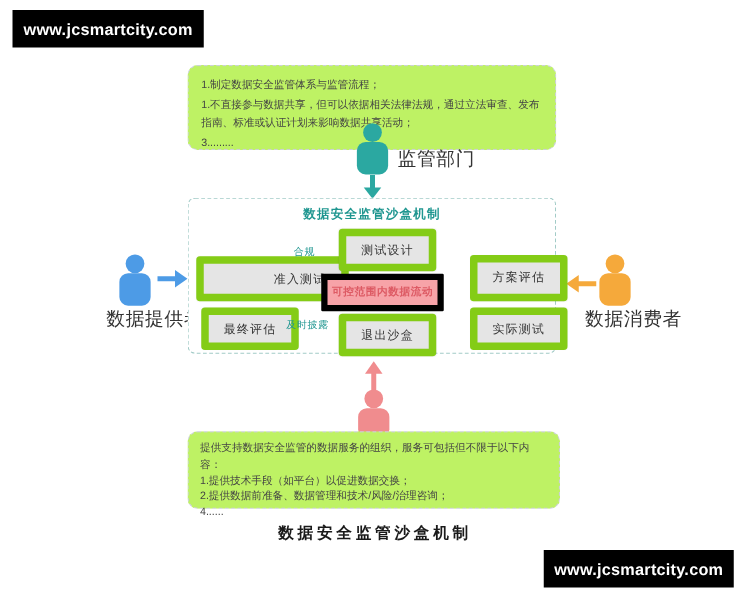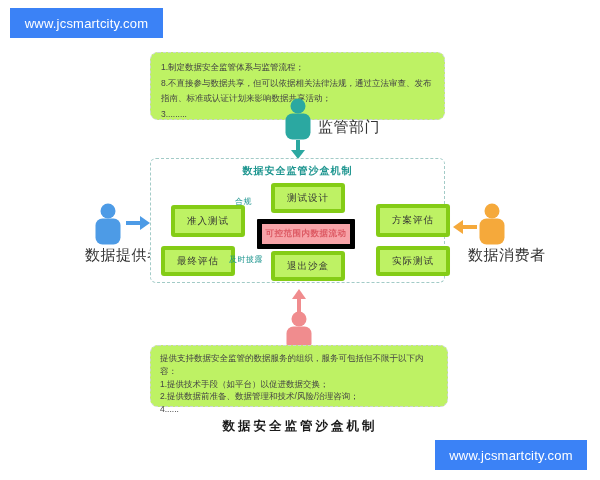--- a/index.html
+++ b/index.html
@@ -2,21 +2,21 @@
 <html><head>
 <meta charset="utf-8">
 <style>
   html,body{margin:0;padding:0;background:#fff;}
   .canvas{
     position:relative;width:600px;height:480px;background:#ffffff;overflow:hidden;
     font-family:"Liberation Sans","DejaVu Sans",sans-serif;color:#333;
   }
   
   .wm{
-    position:absolute;background:#3b82f6;color:#fff;font-weight:normal;
+    position:absolute;background:#000000;color:#fff;font-weight:bold;
     font-size:13px;display:flex;align-items:center;justify-content:center;
     letter-spacing:.2px;
   }
   .wm-top{left:10px;top:8px;width:153px;height:30px;}
   .wm-bottom{left:435px;top:440px;width:152px;height:30px;}
   
   .note-box{
     position:absolute;border:1px dashed #ccd2d6;border-radius:8px;background:#bef264;
     font-size:8.5px;color:#444;box-sizing:border-box;
   }
@@ -26,25 +26,25 @@
   
   .sandbox{
     position:absolute;left:150px;top:158px;width:295px;height:125px;
     border:1px dashed #a2cbc7;border-radius:6px;background:#fff;box-sizing:border-box;
   }
   .sandbox-title{
     position:absolute;left:0;right:0;top:5px;text-align:center;
     color:#1f9690;font-weight:bold;font-size:10px;letter-spacing:1px;
   }
   .flow-box{
-    position:absolute;background:#bef264;border:4px solid #84cc16;border-radius:3px;
+    position:absolute;background:#e5e5e5;border:6px solid #84cc16;border-radius:3px;
     display:flex;align-items:center;justify-content:center;
     font-size:9.5px;color:#333;letter-spacing:1px;box-shadow:0 0 1px rgba(0,0,0,.05);
   }
-  .fb-admission{left:20px;top:46px;width:66px;height:24px;}
+  .fb-admission{left:6px;top:46px;width:66px;height:24px;padding-left:44px;}
   .fb-design{left:120px;top:24px;width:66px;height:22px;}
   .fb-plan{left:225px;top:45px;width:66px;height:25px;}
   .fb-final{left:10px;top:87px;width:66px;height:22px;}
   .fb-exit{left:120px;top:92px;width:66px;height:22px;}
   .fb-actual{left:225px;top:87px;width:66px;height:22px;}
   .center-banner{
     position:absolute;left:106px;top:60px;width:88px;height:20px;
     background:#f7a3a8;border:5px solid #000000;border-radius:1px;
     display:flex;align-items:center;justify-content:center;
     font-size:8.5px;color:#dd5a64;font-weight:bold;letter-spacing:.5px;font-family:Liberation Mono, monospace;
@@ -65,21 +65,21 @@
 </head>
 <body>
 
 <div class="canvas">
 
   <div class="wm wm-top">www.jcsmartcity.com</div>
   <div class="wm wm-bottom">www.jcsmartcity.com</div>
 
   <div class="note-box top-note">
     <div class="note-line">1.制定数据安全监管体系与监管流程；</div>
-    <div class="note-line">8.不直接参与数据共享，但可以依据相关法律法规，通过立法审查、发布指南、标准或认证计划来影响数据共享活动；</div>
+    <div class="note-line">1.不直接参与数据共享，但可以依据相关法律法规，通过立法审查、发布指南、标准或认证计划来影响数据共享活动；</div>
     <div class="note-line">3.........</div>
   </div>
 
   <svg class="overlay" width="600" height="480" viewBox="0 0 600 480">
     <defs>
       <marker id="ah" markerWidth="9" markerHeight="8" refX="6.5" refY="3" orient="auto" markerUnits="userSpaceOnUse">
         <path d="M0,0 L7,3 L0,6 Z" fill="#6f8f8c"></path>
       </marker>
     </defs>
 

